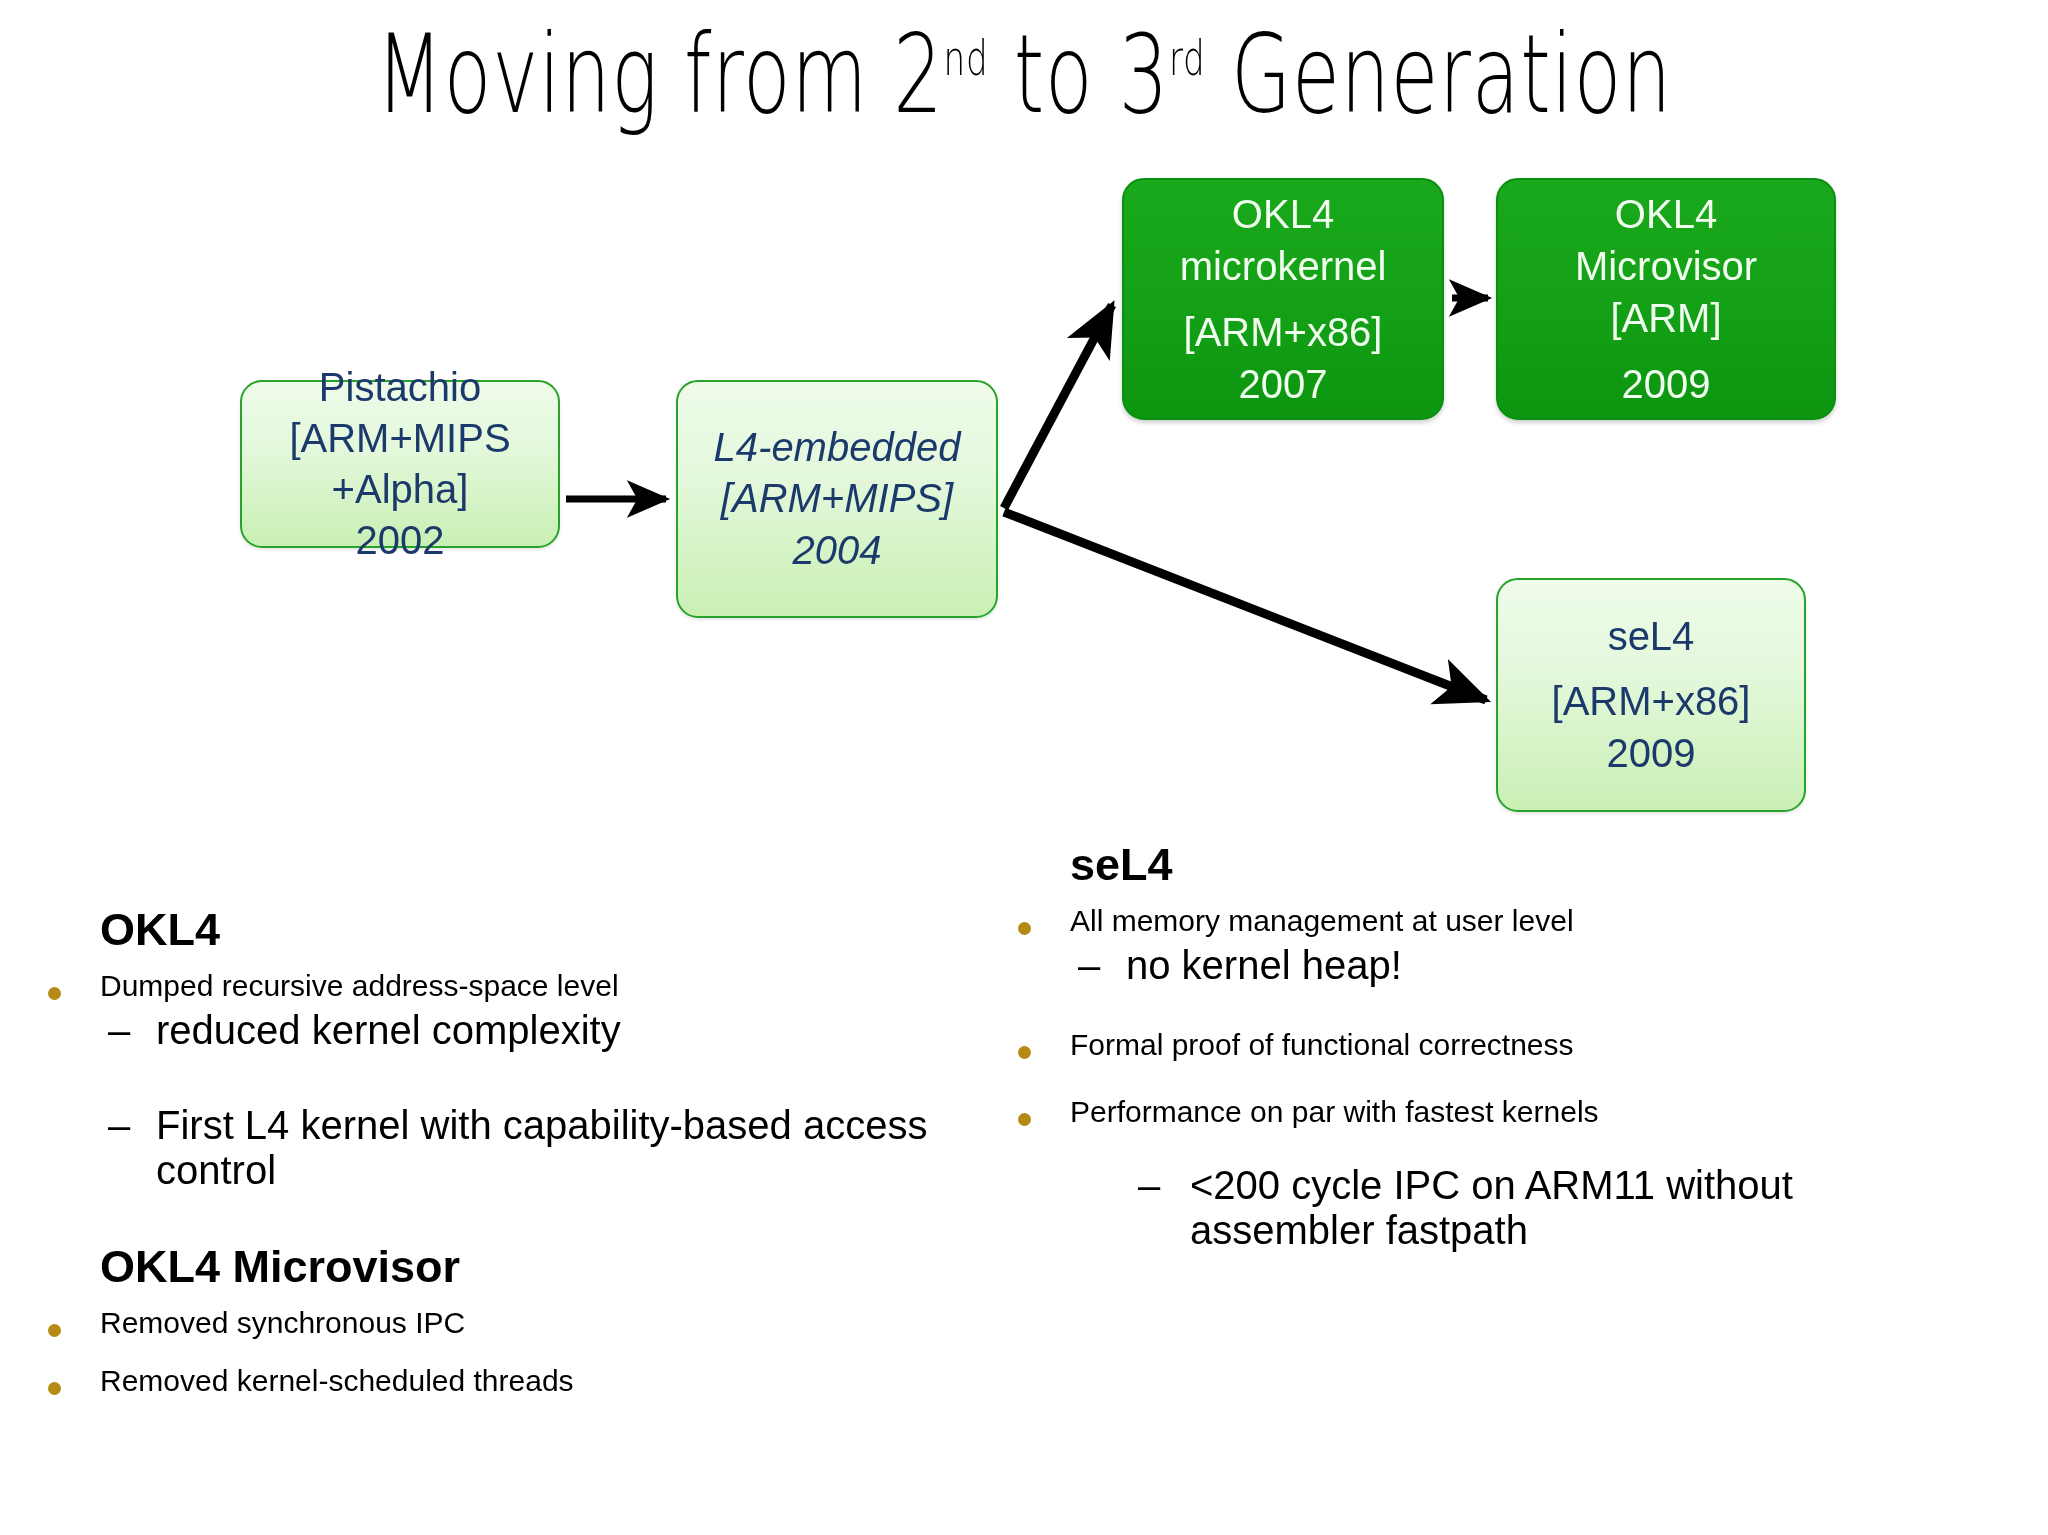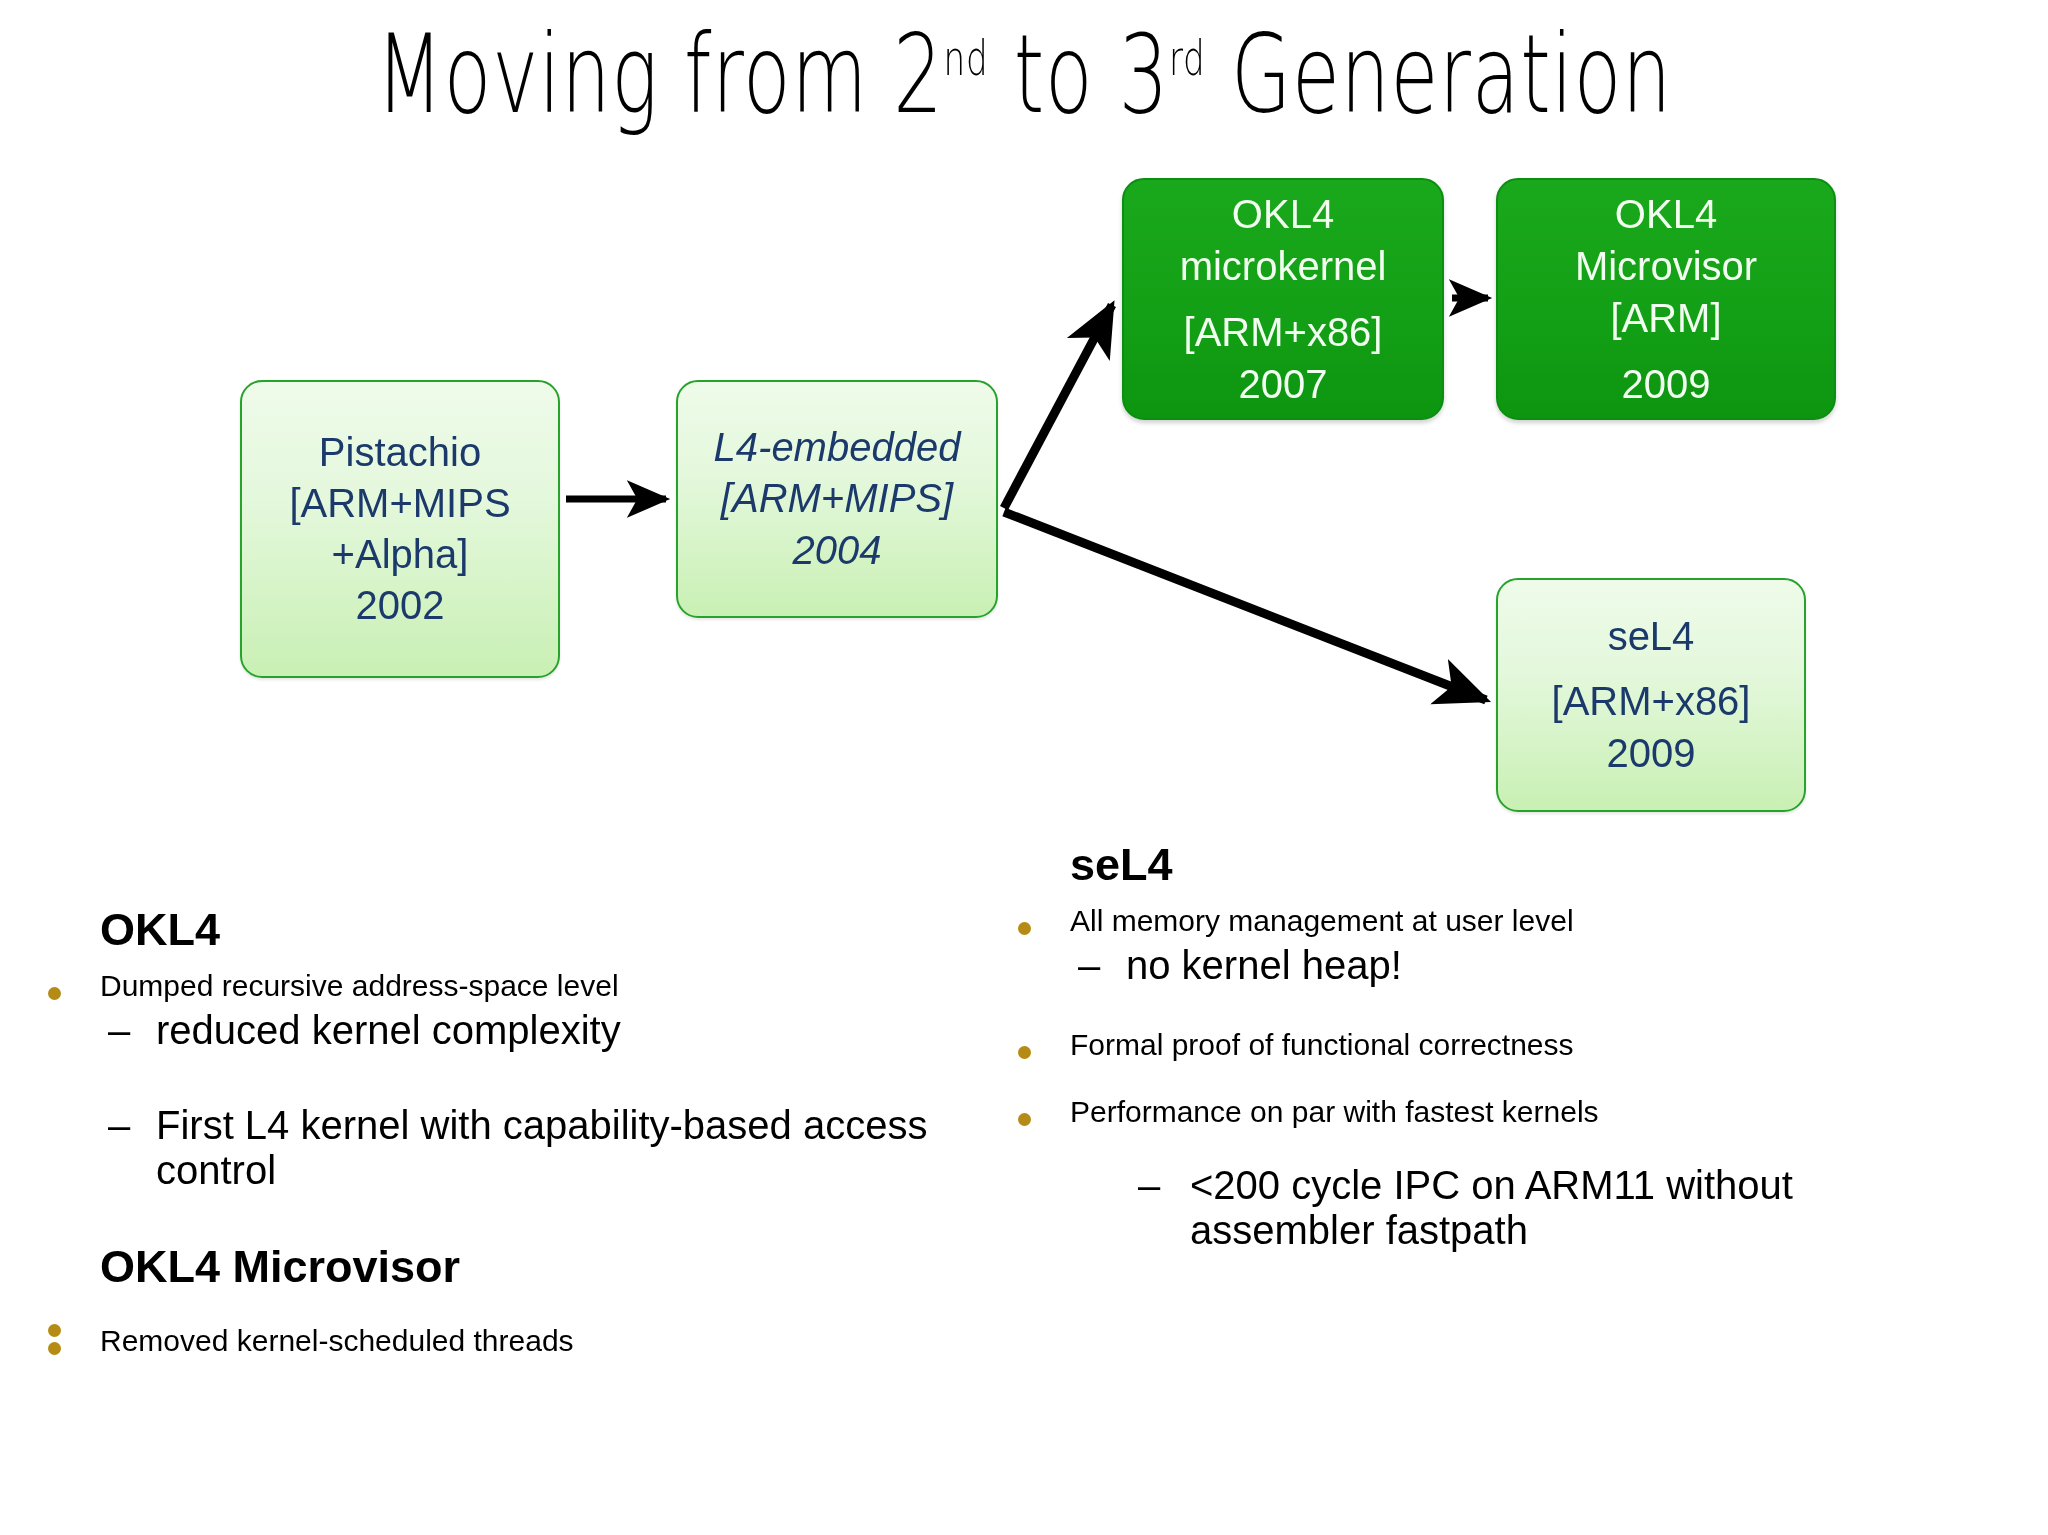--- a/index.html
+++ b/index.html
@@ -75,21 +75,21 @@
     border: 2px solid #0a8f12;
     border-radius: 22px;
     background: linear-gradient(to bottom, #1aa81c 0%, #13a016 55%, #0d9510 100%);
     color: #f2fff0;
     font-size: 40px;
     line-height: 1.30;
     box-shadow: 0 3px 4px rgba(0,0,0,0.18);
   }
   .node-green .gap { height: 14px; }
 
-  #node-pistachio { left: 240px; top: 380px;  width: 320px; height: 298px; }
+  #node-pistachio { left: 240px; top: 380px;  width: 320px; height: 168px; }
   #node-l4e       { left: 676px; top: 380px;  width: 322px; height: 238px; font-style: italic; }
   #node-okl4mk    { left: 1122px; top: 178px; width: 322px; height: 242px; }
   #node-okl4mv    { left: 1496px; top: 178px; width: 340px; height: 242px; }
   #node-sel4      { left: 1496px; top: 578px; width: 310px; height: 234px; }
 
   #arrow-layer {
     position: absolute;
     left: 0; top: 0;
     width: 2048px; height: 860px;
     pointer-events: none;
@@ -230,20 +230,21 @@
     <span class="dash">–</span>
     <span>First L4 kernel with capability-based access control</span>
   </div>
 
   <div class="sp-44"></div>
 
   <div class="col-heading">OKL4 Microvisor</div>
 
   <div class="bullet-row">
     <span class="dot"></span>
+    <span>Removed synchronous IPC</span>
   </div>
 
   <div class="sp-18"></div>
 
   <div class="bullet-row">
     <span class="dot"></span>
     <span>Removed kernel-scheduled threads</span>
   </div>
 </div>
 

